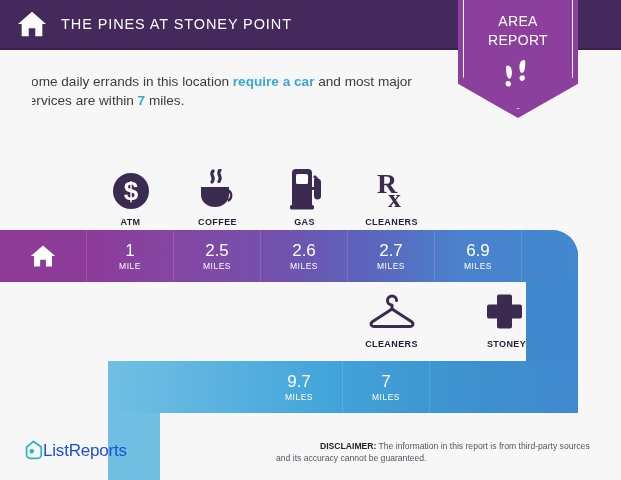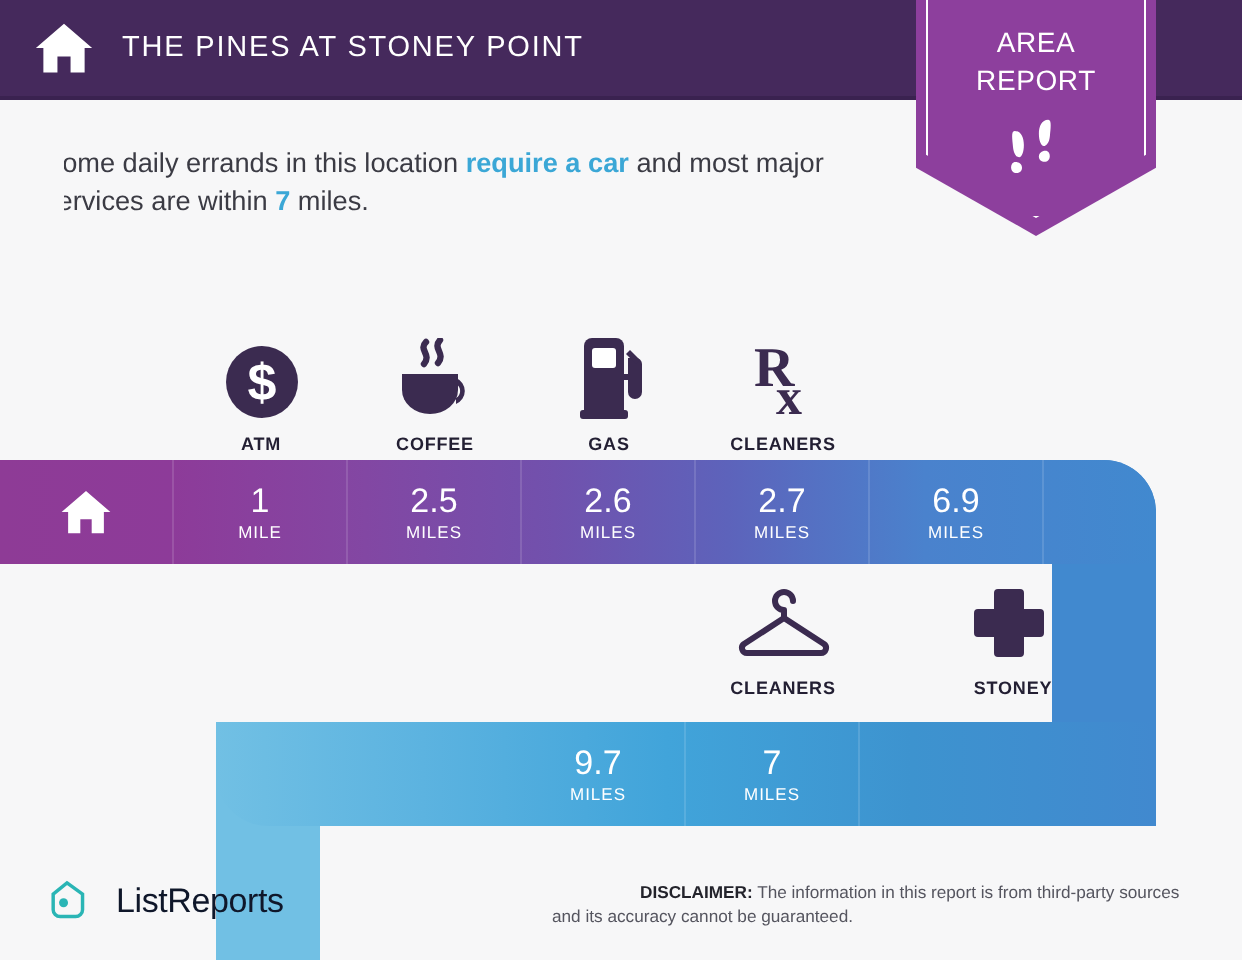--- a/index.html
+++ b/index.html
@@ -111,21 +111,21 @@
     z-index: 2;
   }
 
   
   .footer-logo {
     position: absolute; left: 24px; top: 440px;
     display: flex; align-items: center; z-index: 5;
   }
   .logo-mark { width: 19px; height: 21px; }
   .logo-text {
-    margin-left: 15px; font-size: 17px; color: #0f172a;
+    margin-left: 0; font-size: 17px; color: #1d4ed8;
     letter-spacing: -0.2px;
     text-align: right;
   }
   .disclaimer {
     position: absolute; left: 276px; top: 440px; width: 330px;
     font-size: 8.6px; line-height: 12px; color: #55555f;
     z-index: 5;
   }
   .disclaimer b { color: #23232b; padding-left: 44px; }
 </style>

